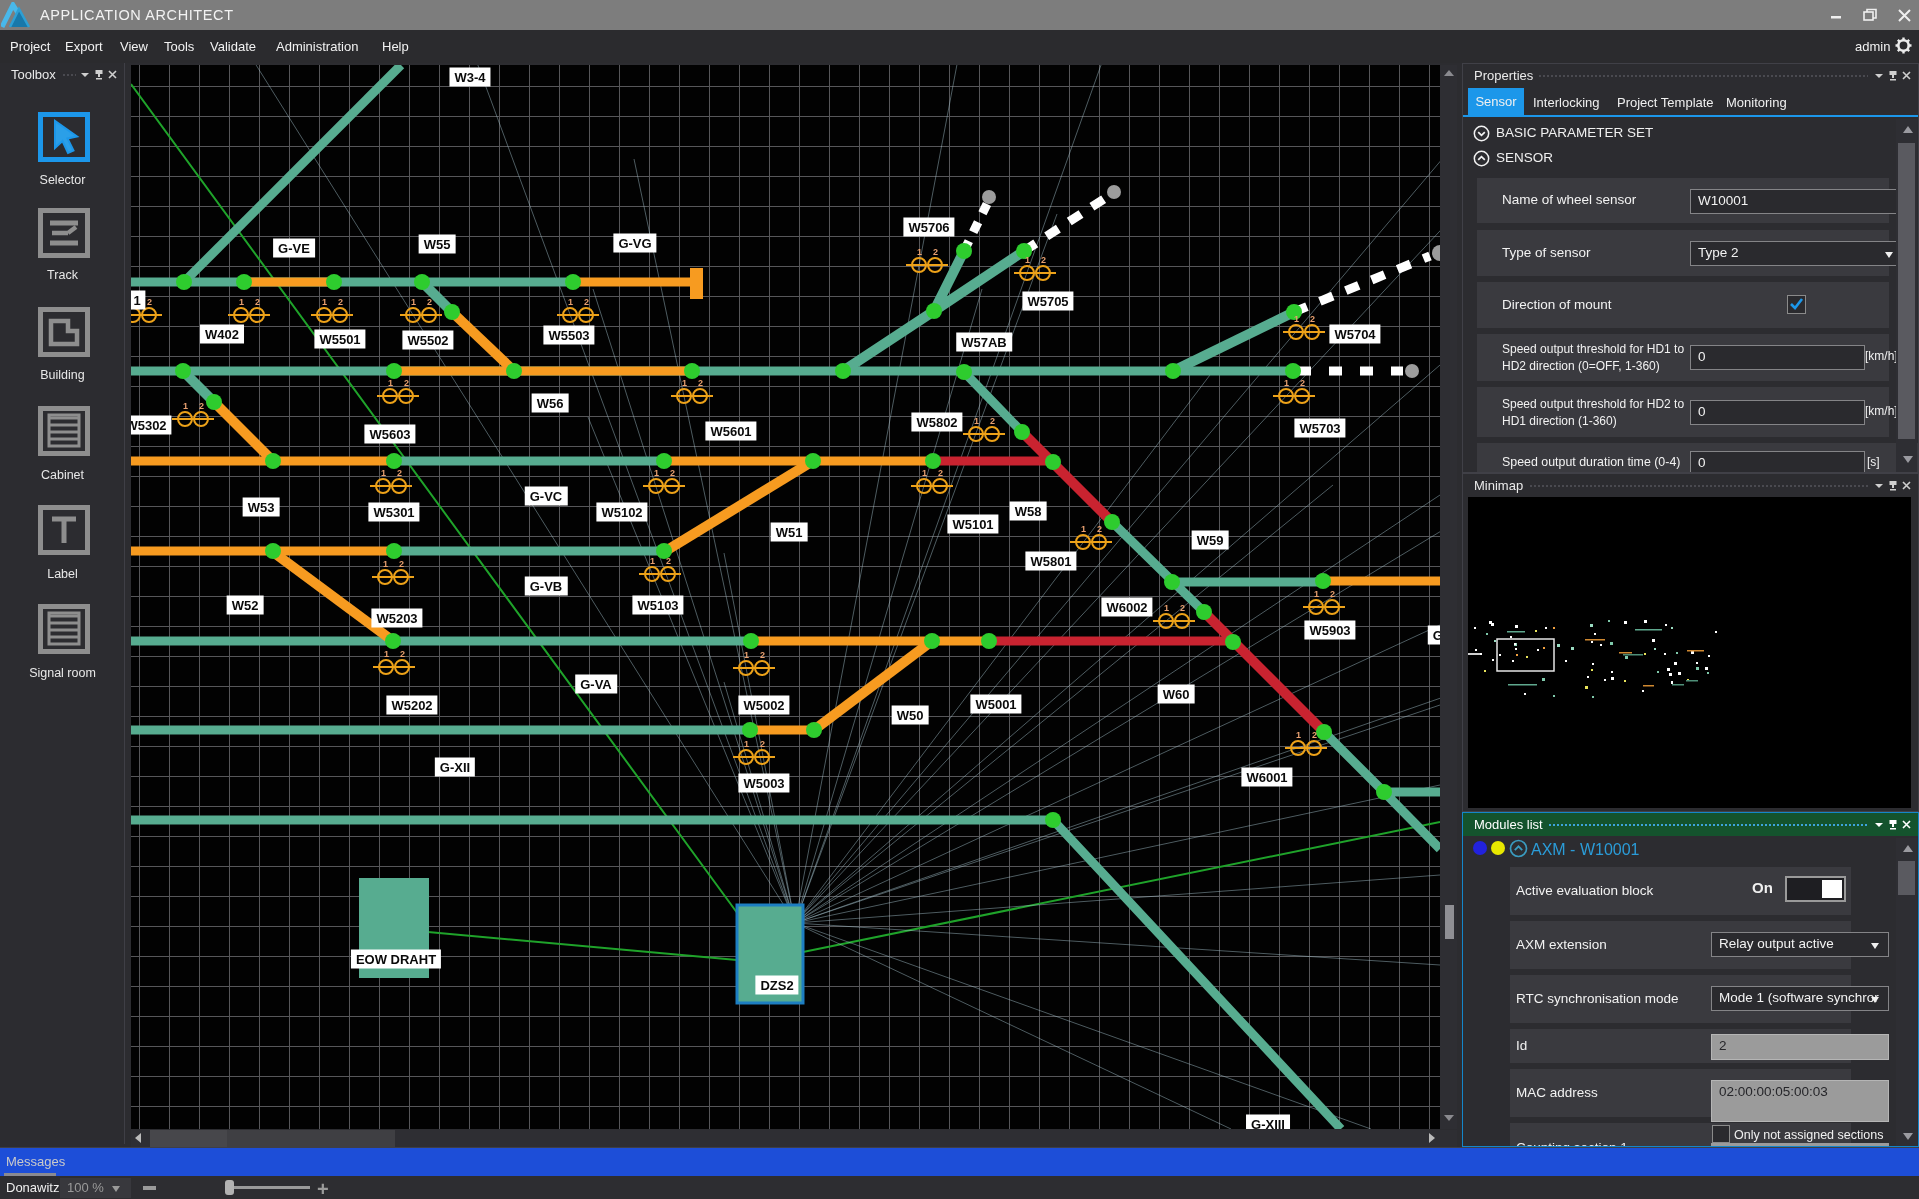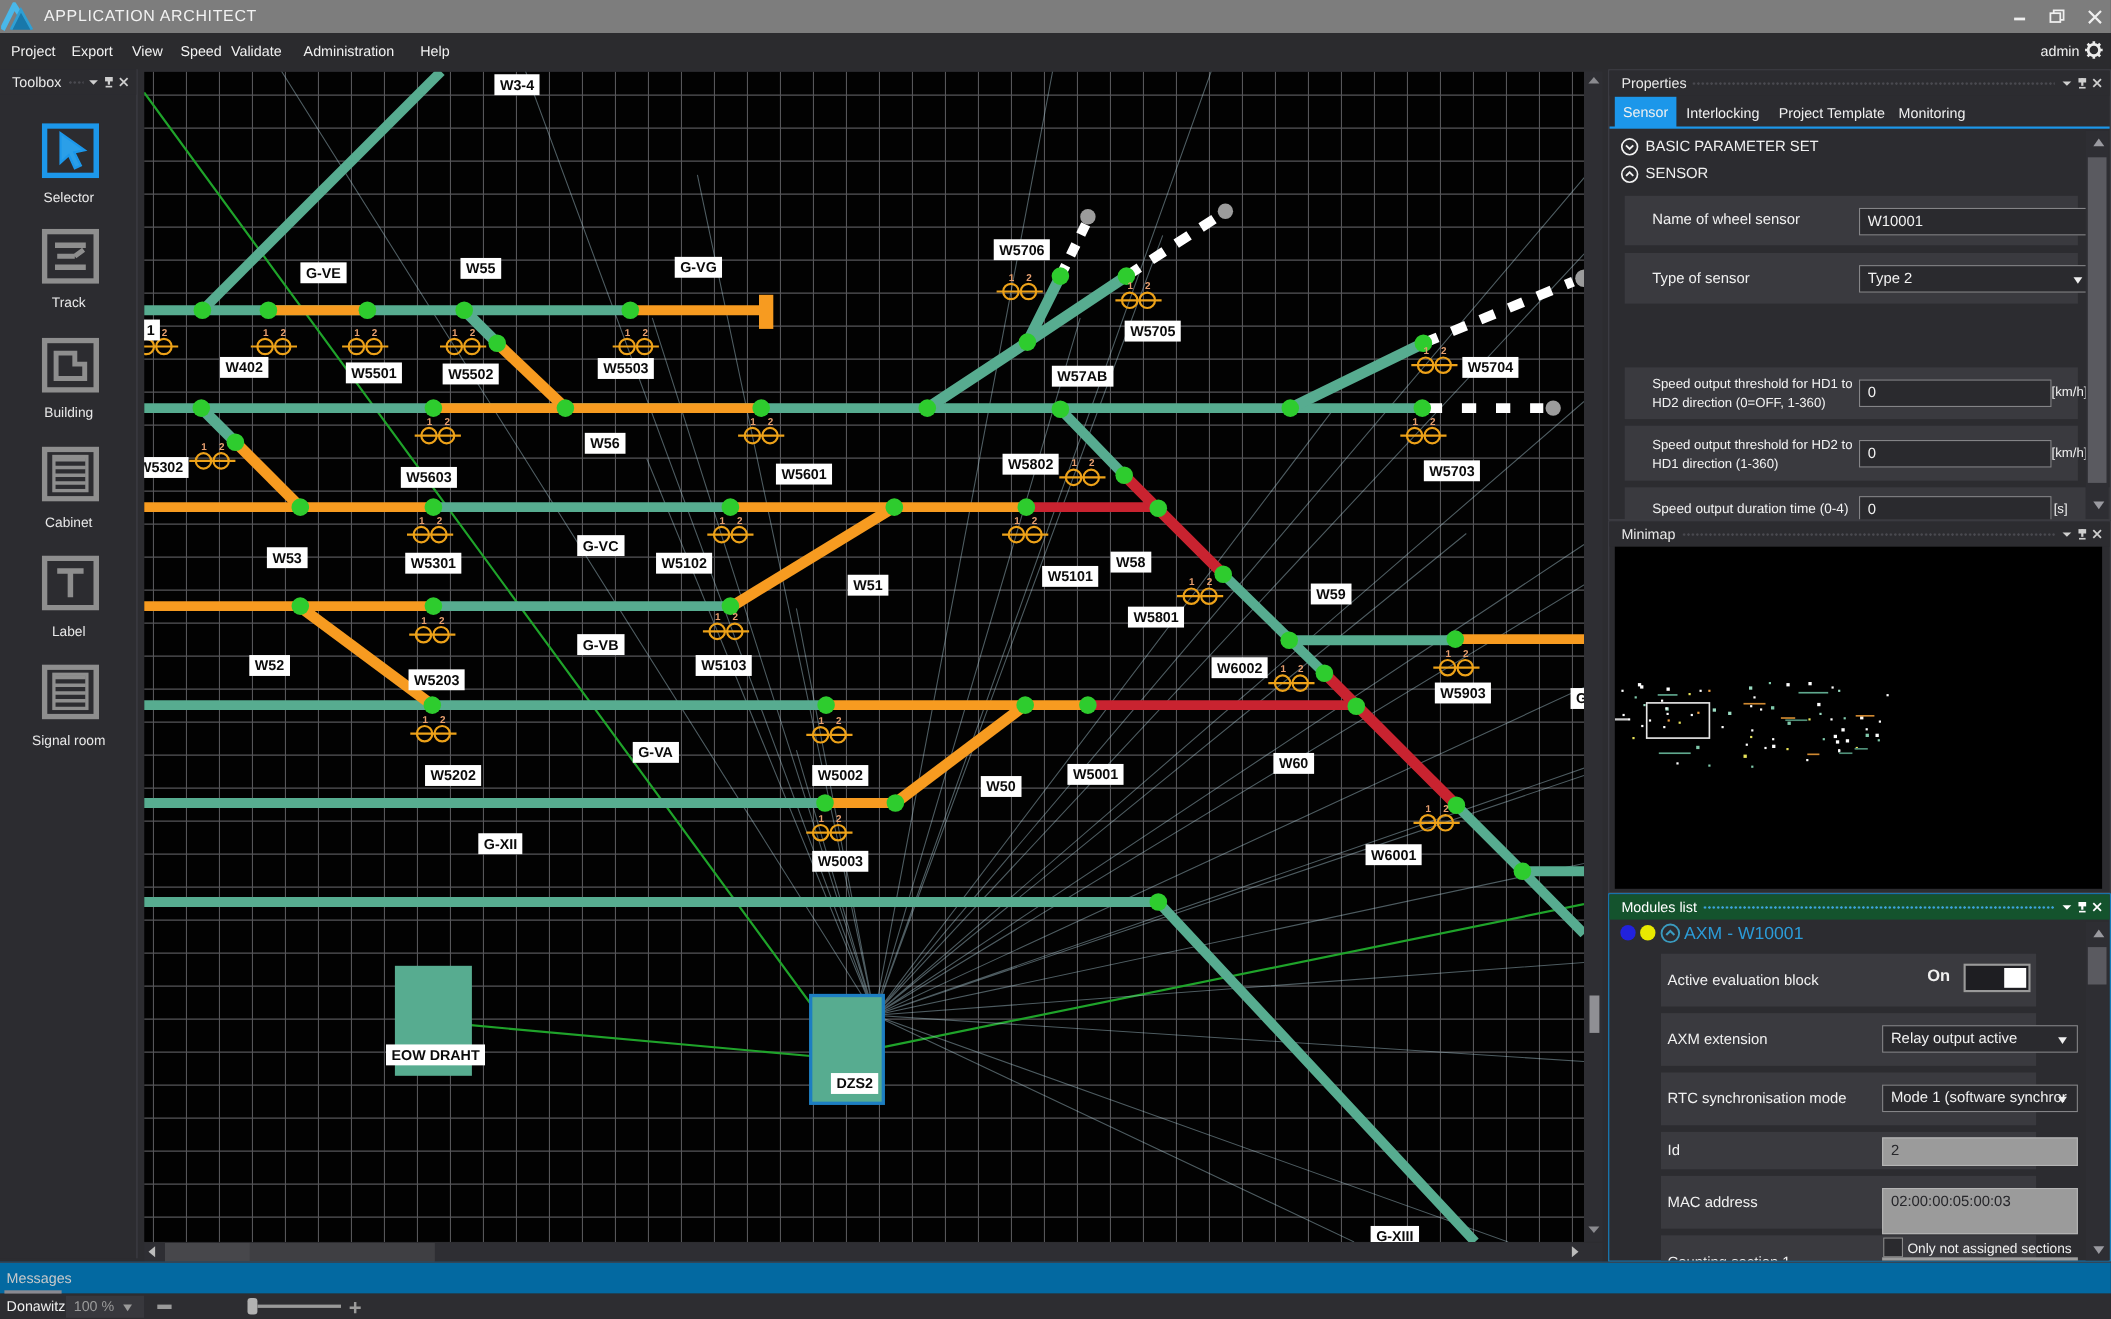--- a/index.html
+++ b/index.html
@@ -25,21 +25,21 @@
 .sbthumb{position:absolute;background:#5a5a60}
 .arr{position:absolute;width:0;height:0}
 
 .panel{position:absolute;background:#2c2c30;border:1px solid #404047;overflow:hidden}
 .fieldbox{position:absolute;background:#3a3a3f}
 .flabel{position:absolute;left:39px;color:#f2f2f2;font-size:13.5px;white-space:nowrap}
 .input{position:absolute;background:#2a2a2e;border:1px solid #848487;color:#f2f2f2;font-size:13.5px;padding:3px 16px 3px 7px;white-space:nowrap;overflow:hidden}
 .ginput{position:absolute;background:#9b9b9b;border:1px solid #b5b5b5;color:#26262a;font-size:13.5px;padding:3px 7px}
 .drop-caret{position:absolute;right:9px;top:10px;border-left:4.5px solid transparent;border-right:4.5px solid transparent;border-top:6px solid #f0f0f0}
 .cc{vertical-align:middle}
-#msgbar{position:absolute;left:0;top:1147px;width:1919px;height:29px;background:#0369a1;border-top:1px solid #3f3f46}
+#msgbar{position:absolute;left:0;top:1147px;width:1919px;height:29px;background:#1d4ed8;border-top:1px solid #3f3f46}
 #statbar{position:absolute;left:0;top:1176px;width:1919px;height:23px;background:#2d2d31}
 </style></head><body>
 <div id="root">
   <div id="title">
     <svg class="abs" style="left:1px;top:2px" width="30" height="27" viewBox="0 0 30 27">
       <path d="M1 25 L12 3 L17 11" fill="none" stroke="#49b8ea" stroke-width="5"></path>
       <path d="M9 25 L18 7 L28 25 Z" fill="#1878aa"></path>
       <path d="M9 25 L18 7 L28 25" fill="none" stroke="#2e9fd4" stroke-width="2.5"></path>
     </svg>
     <span class="t">APPLICATION ARCHITECT</span>
@@ -47,21 +47,21 @@
       <rect x="15" y="8" width="10" height="2.5" fill="#efefef"></rect>
       <rect x="48" y="4" width="9" height="8" fill="none" stroke="#efefef" stroke-width="1.6"></rect>
       <path d="M51 4 V1.5 H60 V10 H57" fill="none" stroke="#efefef" stroke-width="1.6"></path>
       <path d="M83 2 L94 13 M94 2 L83 13" stroke="#efefef" stroke-width="2"></path>
     </svg>
   </div>
   <div id="menu">
     <span style="left:10px">Project</span>
       <span style="left:65px">Export</span>
     <span style="left:120px">View</span>
-      <span style="left:164px">Speed</span>
+      <span style="left:164px">Tools</span>
     <span style="left:210px">Validate</span>
       <span style="left:276px">Administration</span>
     <span style="left:382px">Help</span>
     <span style="left:1855px">admin</span>
     <svg class="abs" style="left:1895px;top:7px" width="17" height="17" viewBox="0 0 17 17">
       <circle cx="8.5" cy="8.5" r="5.2" fill="none" stroke="#ececec" stroke-width="2.6"></circle>
       <g stroke="#ececec" stroke-width="2.4">
         <path d="M8.5 0.5 V3.5 M8.5 13.5 V16.5 M0.5 8.5 H3.5 M13.5 8.5 H16.5 M2.8 2.8 L5 5 M12 12 L14.2 14.2 M14.2 2.8 L12 5 M5 12 L2.8 14.2"></path>
       </g>
     </svg>
@@ -425,20 +425,28 @@
           <path d="M5.5 10.5 L9 7 L12.5 10.5" fill="none" stroke="#f2f2f2" stroke-width="1.8"></path>
         </svg><span style="margin-left:6px;font-size:13.5px">SENSOR</span></div>
     <div class="fieldbox" style="left:14px;top:114px;width:412px;height:45px">
       <div class="flabel" style="top:14px;left:25px">Name of wheel sensor</div>
       <div class="input" style="left:213px;top:11px;width:213px;height:25px">W10001</div>
     </div>
     <div class="fieldbox" style="left:14px;top:166px;width:412px;height:46px">
       <div class="flabel" style="top:15px;left:25px">Type of sensor</div>
       <div class="input" style="left:213px;top:11px;width:213px;height:25px">Type 2<span class="drop-caret"></span></div>
     </div>
+    <div class="fieldbox" style="left:14px;top:218px;width:412px;height:46px">
+      <div class="flabel" style="top:15px;left:25px">Direction of mount</div>
+      <div class="abs" style="left:310px;top:13px;width:19px;height:19px;background:#2a2a2e;border:1px solid #8a8a8a">
+        <svg width="17" height="17" viewBox="0 0 17 17">
+            <path d="M3 8 L7 12 L14 3" fill="none" stroke="#1c97ea" stroke-width="2.6"></path>
+          </svg>
+      </div>
+    </div>
     <div class="fieldbox" style="left:14px;top:270px;width:412px;height:47px">
       <div class="flabel" style="top:7px;left:25px;font-size:12px;line-height:17px">Speed output threshold for HD1 to<br>HD2 direction (0=OFF, 1-360)</div>
       <div class="input" style="left:213px;top:11px;width:175px;height:25px">0</div>
       <div class="flabel" style="left:388px;top:15px;font-size:12px">[km/h]</div>
     </div>
     <div class="fieldbox" style="left:14px;top:323px;width:412px;height:50px">
       <div class="flabel" style="top:9px;left:25px;font-size:12px;line-height:17px">Speed output threshold for HD2 to<br>HD1 direction (1-360)</div>
       <div class="input" style="left:213px;top:13px;width:175px;height:25px">0</div>
       <div class="flabel" style="left:388px;top:17px;font-size:12px">[km/h]</div>
     </div>

